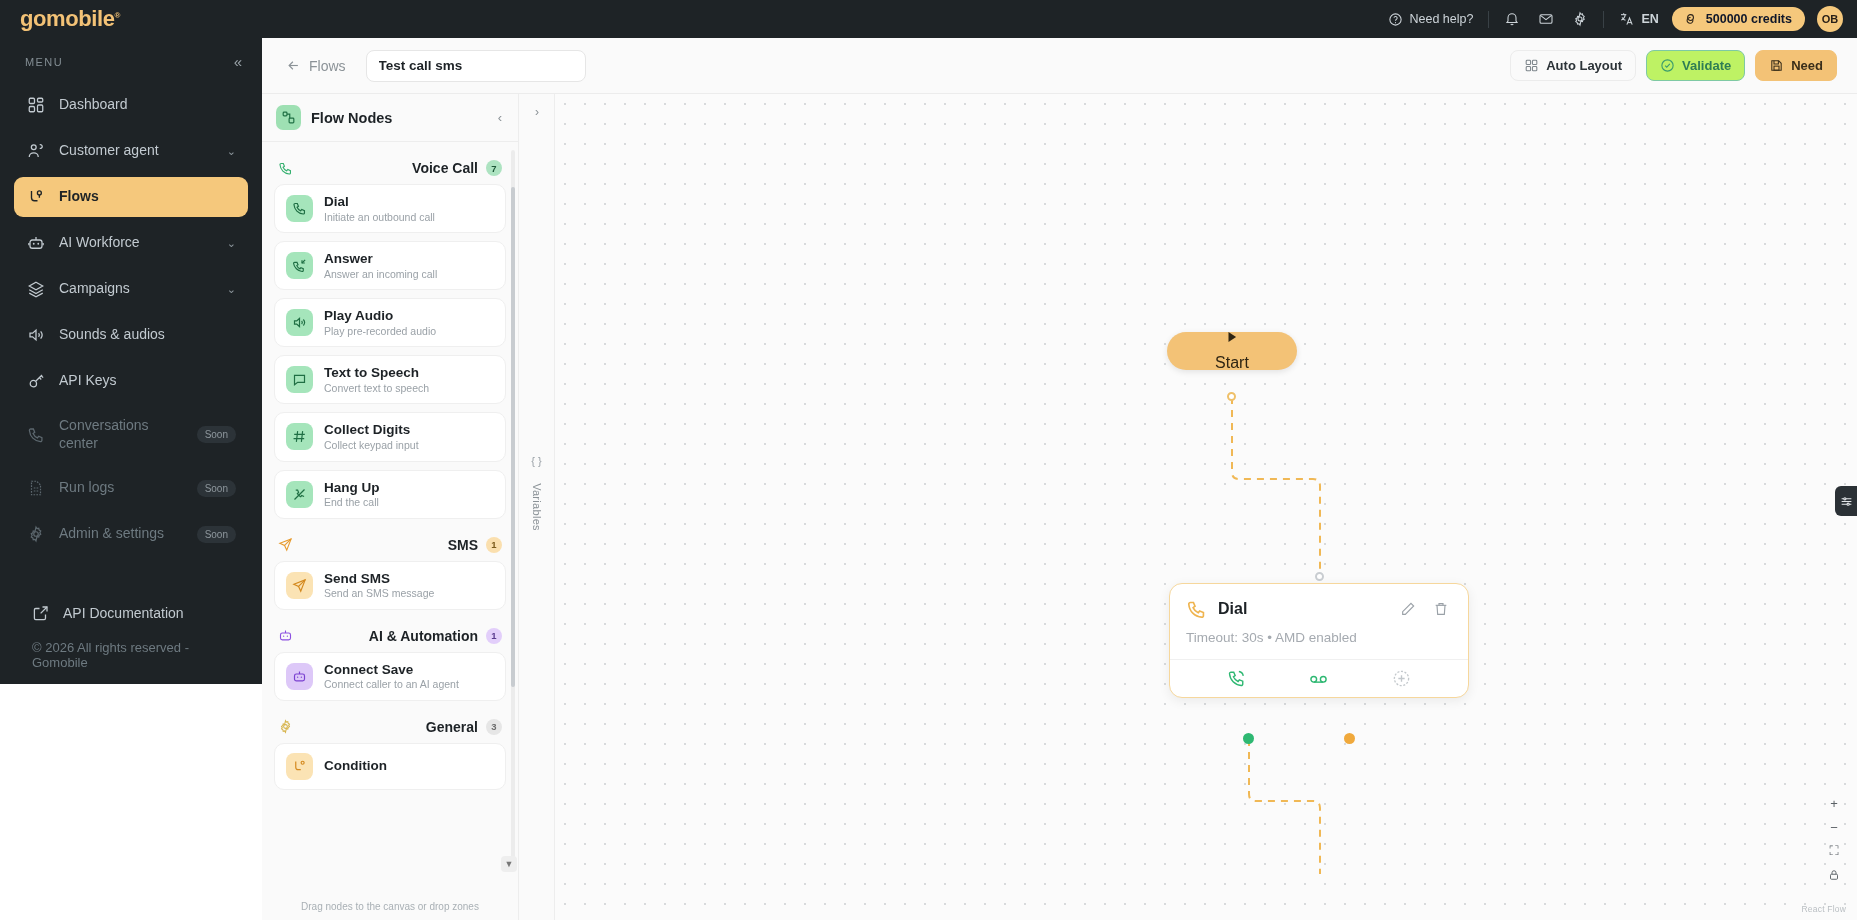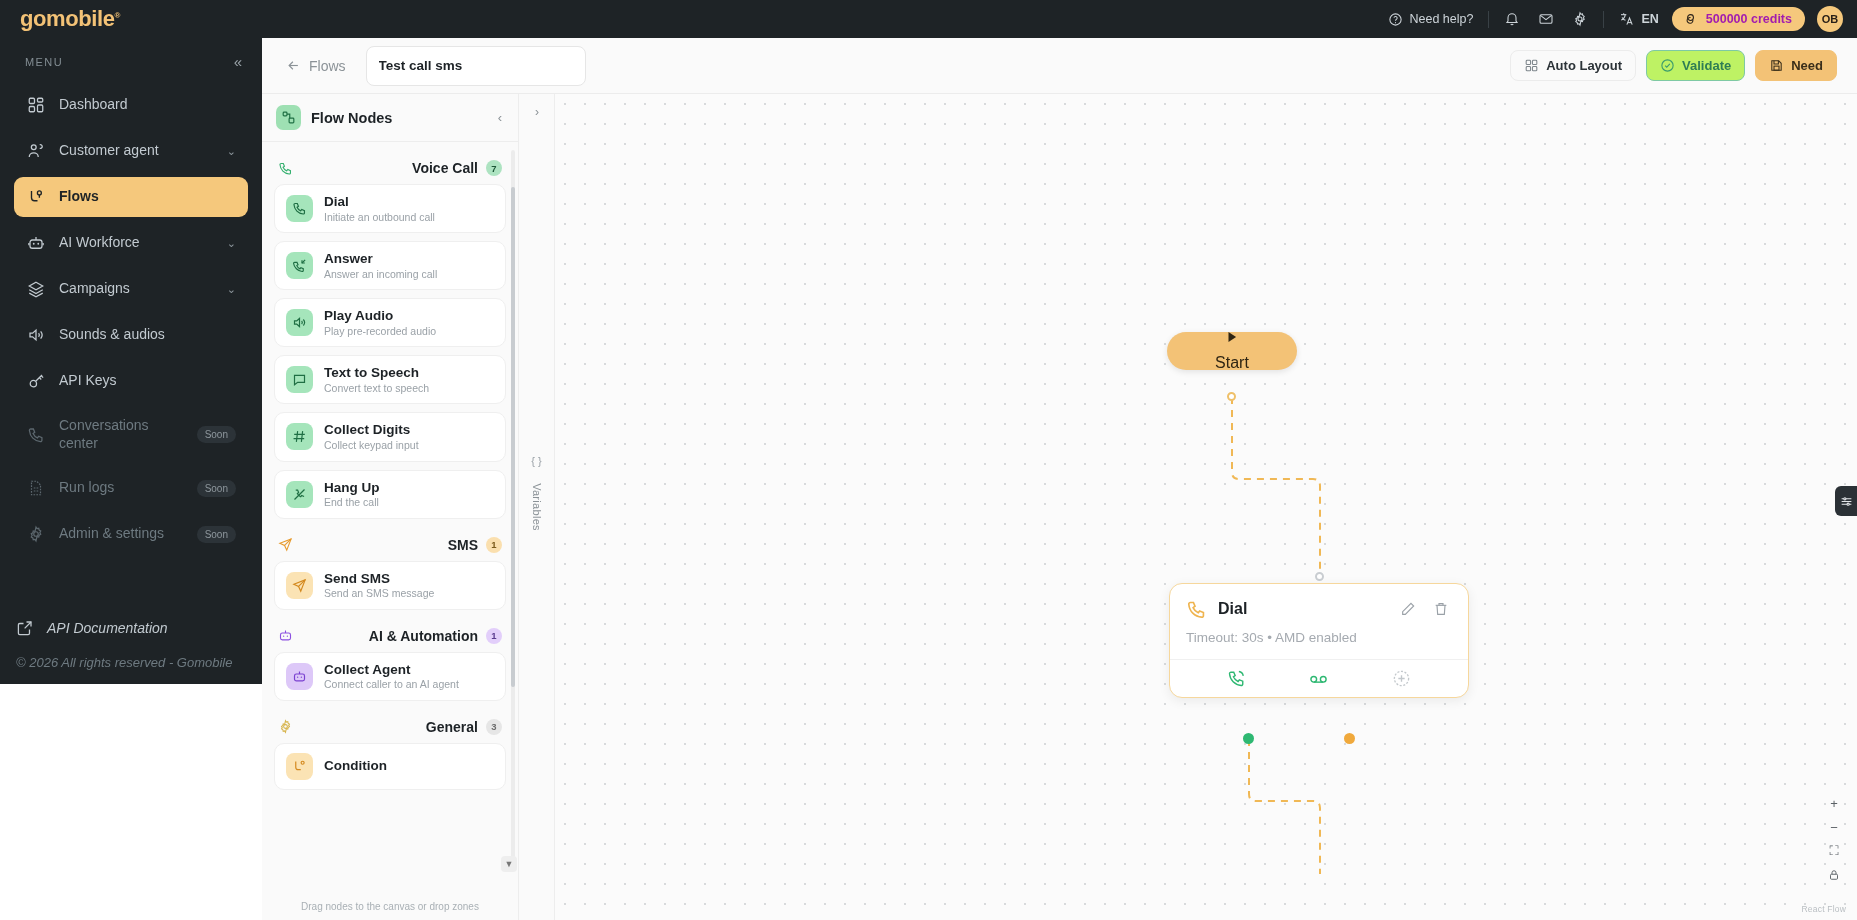--- a/index.html
+++ b/index.html
@@ -41,54 +41,54 @@
   .nav-item .lbl { flex:1; line-height:1.25; }
   .nav-item.active { background:#f5c87c; color:#1e2326; font-weight:600; }
   .nav-item.active .ico svg { stroke:#1e2326; }
   .nav-item.disabled { color:#6e7a81; }
   .nav-item.disabled .ico svg { stroke:#5d686f; }
   .chev { color:#8d979d; font-size:11px; }
   .soon-badge {
     background:#2c3338; color:#8e979d; font-size:10px;
     padding:3px 8px; border-radius:9px; font-weight:500;
   }
-  .sidebar-foot { position:absolute; bottom:0; left:0; right:0; padding:0 14px 14px 4px;font-style:italic; }
+  .sidebar-foot { position:absolute; bottom:0; left:0; right:0; padding:0 14px 14px 20px; }
   .doc-link {
     display:flex; align-items:center; gap:13px; padding:10px 12px;
     font-size:14px; color:#c2cad0; cursor:pointer;
   }
   .copyright { font-size:13px; color:#6e7a81; padding:8px 12px 0 12px; }
 
   
   .main { flex:1; display:flex; flex-direction:column; background:#fafafa; position:relative; }
   .topbar {
     height:38px; background:#1e2326; display:flex; align-items:center;
     justify-content:flex-end; padding-right:14px; gap:0;
     position:absolute; top:0; left:0; right:0; z-index:30;
   }
   .th-item { display:flex; align-items:center; gap:6px; color:#cdd4d9; font-size:12.5px; cursor:pointer; padding:0 9px;}
   .th-sep { width:1px; height:17px; background:#394146; margin:0 6px; }
   .credits {
-    background:#f5c87c; color:#a21caf; font-weight:700; font-size:12.5px;
+    background:#f5c87c; color:#0f172a; font-weight:700; font-size:12.5px;
     border-radius:14px; padding:5px 13px; display:flex; align-items:center; gap:7px;
     cursor:pointer; margin-left:4px;
   }
   .avatar {
     width:26px; height:26px; border-radius:50%; background:#f5c87c;
     color:#2a2118; font-size:11px; font-weight:700;
     display:flex; align-items:center; justify-content:center; margin-left:12px; cursor:pointer;
   }
 
   .toolbar {
     margin-top:38px; height:56px; background:#fafafa; border-bottom:1px solid #ececec;
     display:flex; align-items:center; padding:0 20px 0 16px; gap:12px; position:relative; z-index:20;
   }
   .back-flows { display:flex; align-items:center; gap:8px; color:#8b9297; font-size:14px; cursor:pointer; padding:4px 8px;}
   .name-input {
-    width:220px; height:40px; border:1px solid #e6e6e6; border-radius:8px;
+    width:220px; height:32px; border:1px solid #e6e6e6; border-radius:8px;
     background:#fff; font-size:13.5px; font-weight:700; color:#1d2226;
     padding:0 12px; font-family:"Liberation Sans", sans-serif; outline:none;
   }
   .tb-right { margin-left:auto; display:flex; align-items:center; gap:10px; }
   .btn {
     height:31px; border-radius:8px; display:flex; align-items:center; gap:7px;
     padding:0 13px; font-size:13px; font-weight:600; cursor:pointer; border:1px solid transparent;
     background:#fff; color:#2c3338; white-space:nowrap;
   }
   .btn.ghost { border-color:#ececec; background:transparent; }
@@ -616,21 +616,21 @@
           <div class="node-card">
             <span class="node-ico ni-purple">
                 <svg viewBox="0 0 24 24" width="15" height="15" fill="none" stroke="#7a3fd0" stroke-width="1.9">
                   <rect x="4" y="8" width="16" height="11" rx="3"></rect>
                   <circle cx="9" cy="13" r="1.1" fill="#7a3fd0" stroke="none"></circle>
                   <circle cx="15" cy="13" r="1.1" fill="#7a3fd0" stroke="none"></circle>
                   <path d="M12 4v4"></path>
                 </svg>
               </span>
             <span class="node-text">
-                <span class="node-title">Collect Agent</span>
+                <span class="node-title">Connect Save</span>
                 <span class="node-sub">Connect caller to an AI agent</span>
               </span>
           </div>
 
           <div class="group-head">
             <span>
                 <svg viewBox="0 0 24 24" width="15" height="15" fill="none" stroke="#d6b34b" stroke-width="1.7">
                   <circle cx="12" cy="12" r="3"></circle>
                   <path d="M12 2.8l1.3 2.1 2.4-.5.5 2.4 2.1 1.3-1.2 2.1 1.2 2.1-2.1 1.3-.5 2.4-2.4-.5L12 21.2l-1.3-2.1-2.4.5-.5-2.4-2.1-1.3 1.2-2.1-1.2-2.1 2.1-1.3.5-2.4 2.4.5z"></path>
                 </svg>

